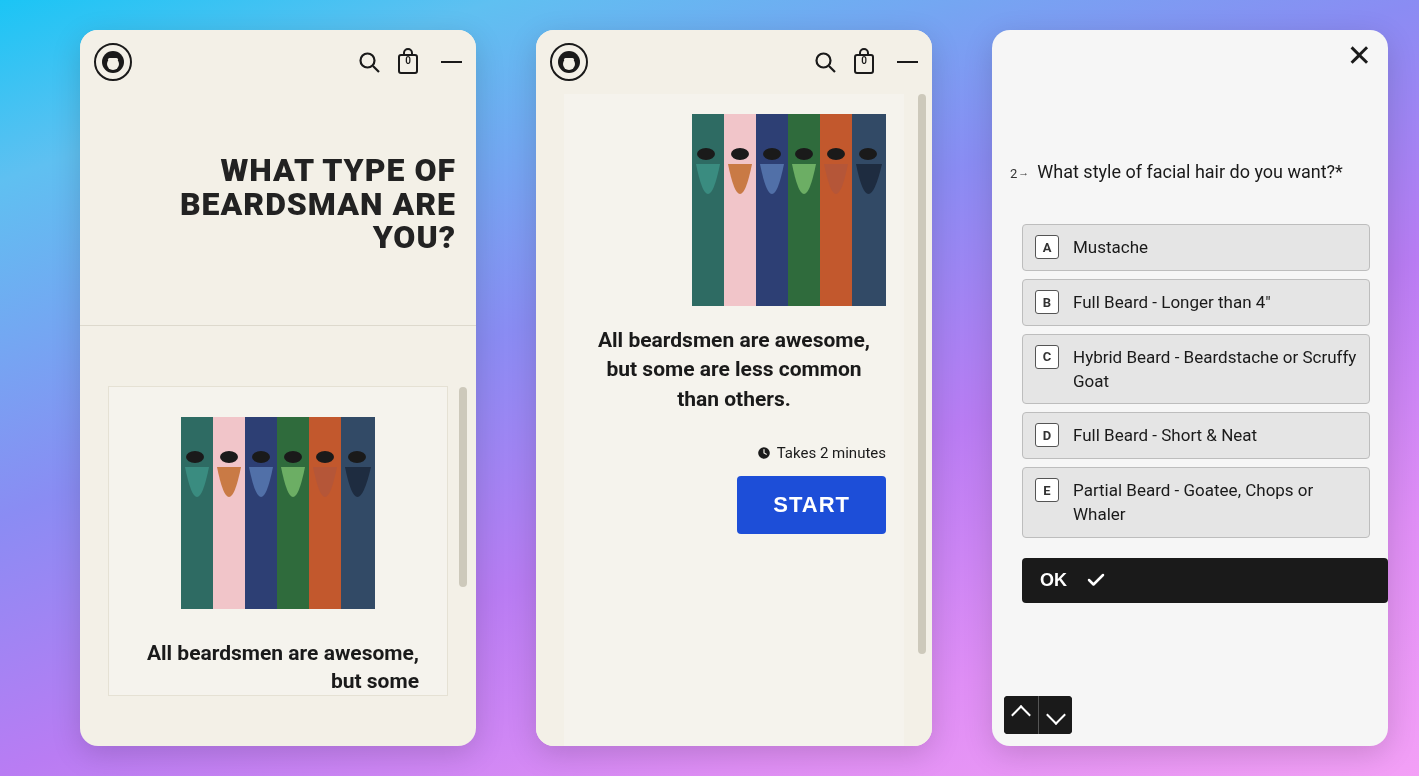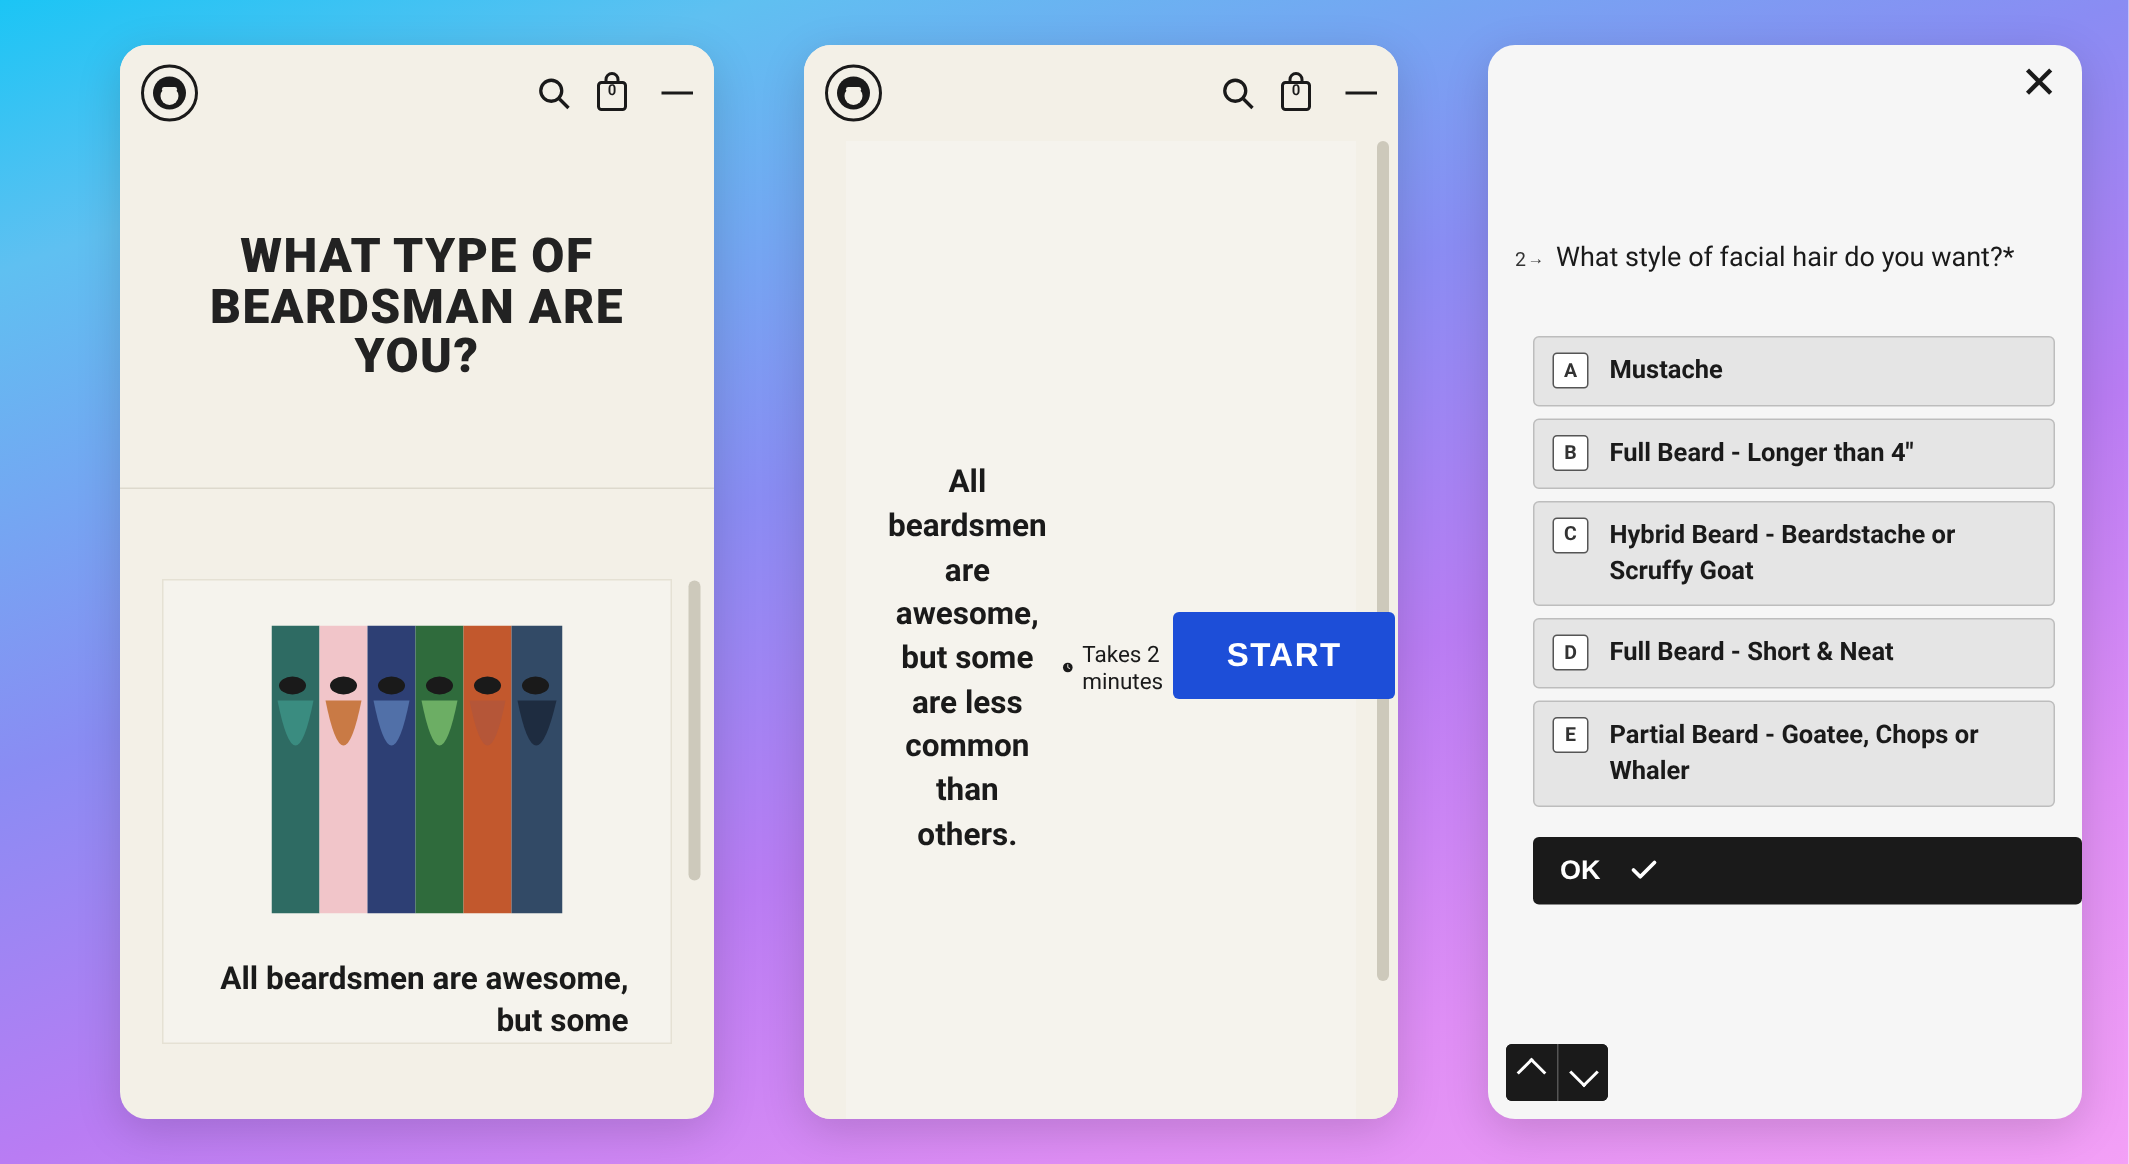--- a/index.html
+++ b/index.html
@@ -60,20 +60,21 @@
   .title-block {
     padding: 60px 20px 70px;
     text-align: center;
   }
   .big-title {
     font-weight: 900;
     font-size: 32px;
     letter-spacing: 1px;
     line-height: 1.05;
     color: #222;
+    text-align: right;
   }
   .divider { height: 1px; background: #ddd9cd; }
   .quiz-card {
     margin: 60px 28px 0;
     background: #f5f3ed;
     border: 1px solid #e5e1d4;
     padding: 30px 20px 0;
     display: flex;
     flex-direction: column;
     align-items: center;
@@ -93,21 +94,21 @@
     color: #1a1a1a;
     padding: 0 8px;
   }
   
   .content2 {
     flex: 1; background: #f3f0e7; position: relative; padding: 0 28px;
   }
   .inner-card2 {
     background: #f5f3ed;
     height: 100%;
-    display: flex; flex-direction: row; align-items: center;
+    display: flex; flex-direction: column; align-items: flex-end;
     padding: 20px 18px 0;
     position: relative;
   }
   .scrollbar2 {
     position: absolute; right: 6px; top: 0; width: 8px; height: 560px;
     background: #cdc9bb; border-radius: 4px;
   }
   .desc2 {
     font-size: 21px; font-weight: 700; text-align: center; line-height: 1.4;
     color: #1a1a1a; margin-top: 20px; padding: 0 10px;
@@ -147,21 +148,21 @@
     cursor: pointer;
     font-size: 17px; color: #1a1a1a;
   }
   .opt-key {
     width: 24px; height: 24px;
     border: 1.5px solid #555; border-radius: 3px; background: #fff;
     display: flex; align-items: center; justify-content: center;
     font-size: 13px; font-weight: 700; color: #333;
     flex-shrink: 0;
   }
-  .opt-label { line-height: 1.4; padding-top: 1px; font-weight: bold; }
+  .opt-label { line-height: 1.4; padding-top: 1px; }
   .ok-btn {
     margin: 20px 0 0 30px;
     background: #1a1a1a; color: #fff; border: none; border-radius: 4px;
     padding: 12px 18px; font-size: 18px; font-weight: 600;
     display: flex; align-items: center; gap: 20px; cursor: pointer;
   }
   .p3-nav {
     position: absolute; bottom: 12px; left: 12px;
     display: flex; background: #1a1a1a; border-radius: 4px; overflow: hidden;
   }

